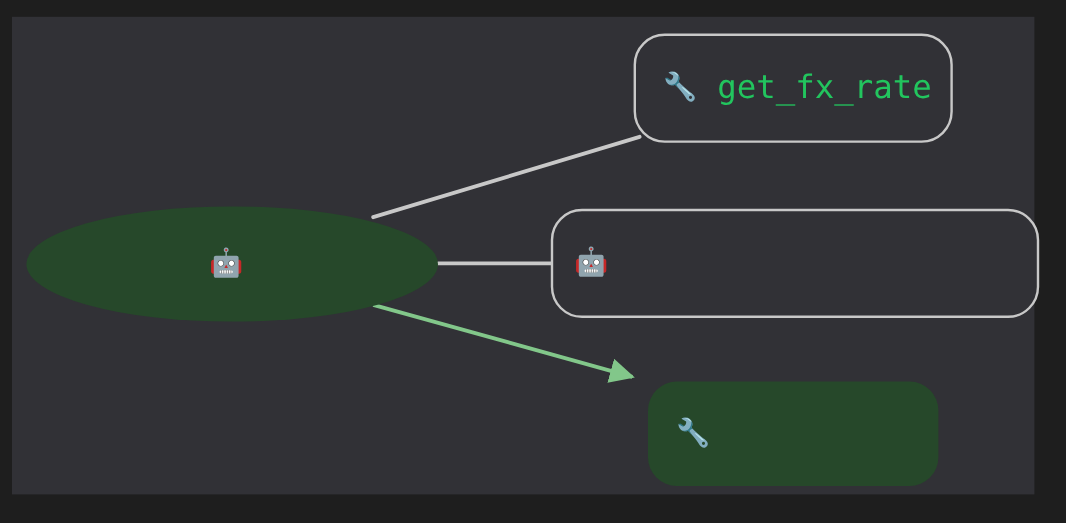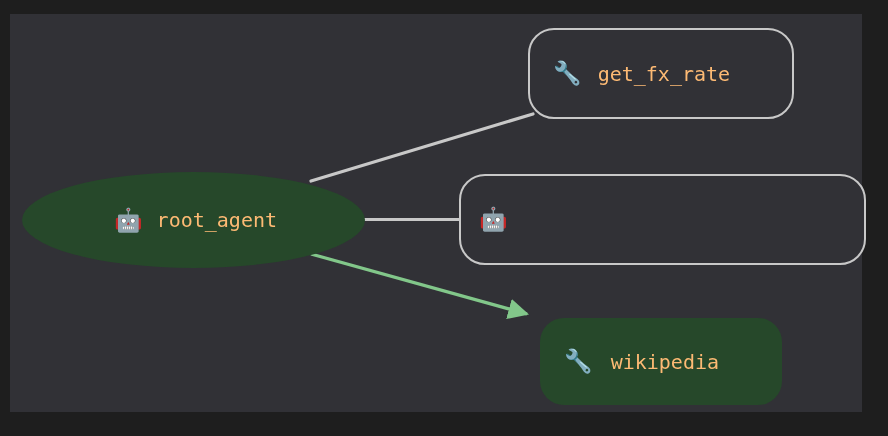--- a/index.html
+++ b/index.html
@@ -36,22 +36,22 @@
     pointer-events: none;
   }
   .node {
     position: absolute;
     display: flex;
     align-items: center;
     box-sizing: border-box;
     white-space: nowrap;
   }
   .node-label {
-    color: #fdba74;
-    font-size: 20px;
+    color: #22c55e;
+    font-size: 27px;
     letter-spacing: 0px;
     line-height: 1;
   }
   .node-emoji {
     font-family: "DejaVu Sans", sans-serif;
     font-size: 23px;
     line-height: 1;
     display: inline-block;
   }
 
@@ -122,30 +122,28 @@
 
     <path d="M 311,181 L 533,114" fill="none" stroke="#c8c8c8" stroke-width="3.2" stroke-linecap="round"></path>
 
     <path d="M 365,219.5 L 459,219.5" fill="none" stroke="#c8c8c8" stroke-width="3.2" stroke-linecap="round"></path>
 
     <path d="M 311,254 L 527,314" fill="none" stroke="#82c78a" stroke-width="3.2" stroke-linecap="butt" marker-end="url(#arrow-green)"></path>
   </svg>
 
   <div class="node" id="node-root-agent">
     <span class="node-emoji">🤖</span>
-    <span class="node-label">root_agent</span>
   </div>
 
   <div class="node" id="node-get-fx-rate">
     <span class="node-emoji">🔧</span>
     <span class="node-label">get_fx_rate</span>
   </div>
 
   <div class="node" id="node-google-search-agent">
     <span class="node-emoji">🤖</span>
   </div>
 
   <div class="node" id="node-wikipedia">
     <span class="node-emoji">🔧</span>
-    <span class="node-label">wikipedia</span>
   </div>
 
 </div>
 
 </body></html>

